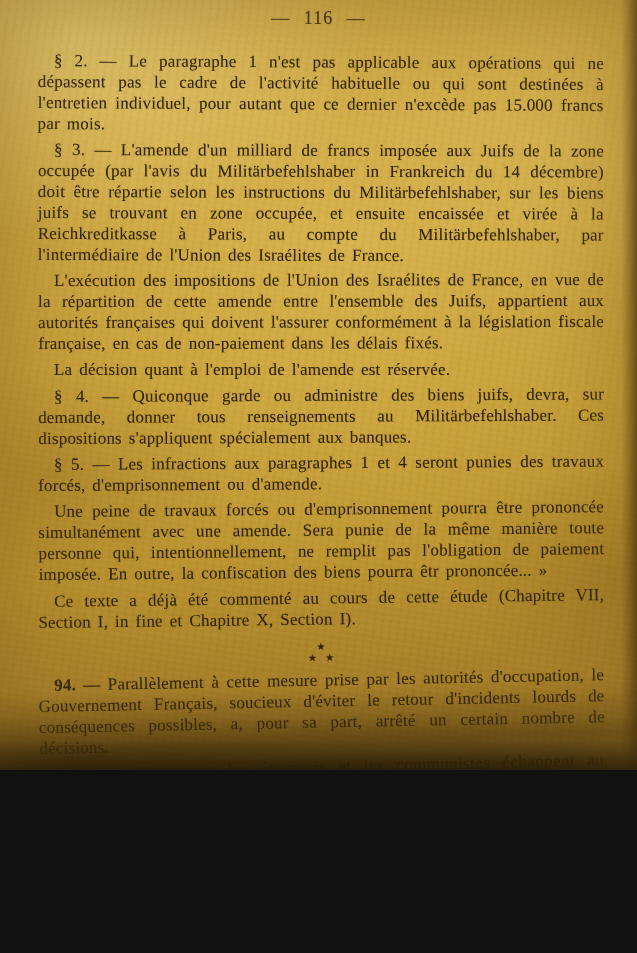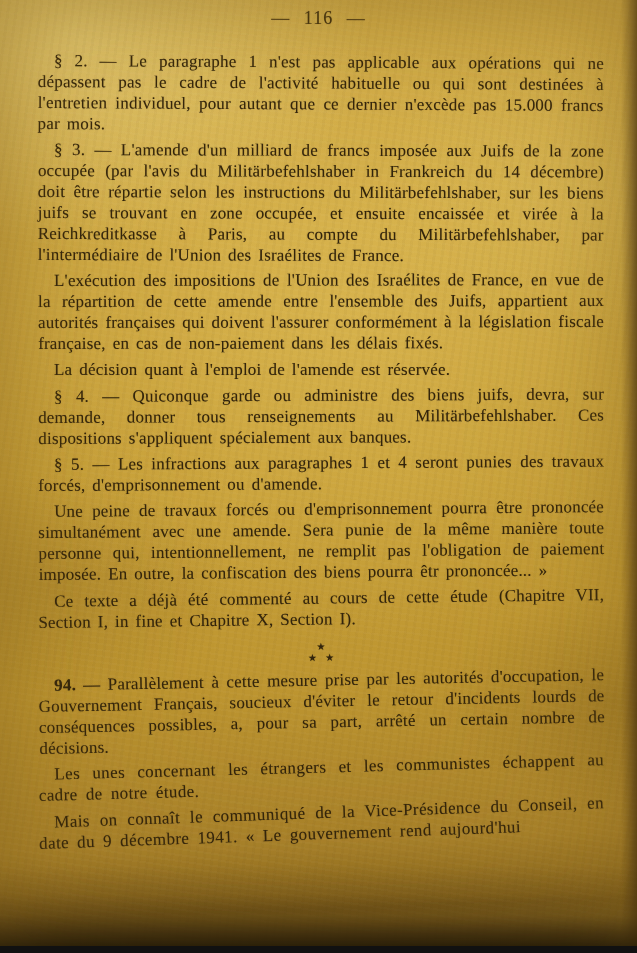--- a/index.html
+++ b/index.html
@@ -1,18 +1,18 @@
 <!DOCTYPE html>
 <html lang="fr"><head>
 <meta charset="utf-8">
 <style>
   html,body{margin:0;padding:0;background:#111;}
   .photo{
     position:relative;
-    width:637px;height:946px;
+    width:637px;height:770px;
     overflow:hidden;
     background:
       radial-gradient(420px 300px at 12% 4%, rgba(255,243,170,.40), rgba(255,243,170,0) 70%),
       radial-gradient(560px 480px at 55% 32%, rgba(255,228,130,.22), rgba(255,228,130,0) 72%),
       radial-gradient(300px 220px at 92% 20%, rgba(255,236,150,.14), rgba(255,236,150,0) 70%),
       radial-gradient(260px 160px at 8% 62%, rgba(110,78,22,.18), rgba(110,78,22,0) 70%),
       radial-gradient(240px 150px at 96% 74%, rgba(95,65,18,.20), rgba(95,65,18,0) 70%),
       linear-gradient(178deg, #d3ad48 0%, #cda63f 28%, #c79f37 52%, #bd9530 72%, #a9822a 88%, #8a681f 95%, #c49c36 100%);
     font-family:"Liberation Serif","DejaVu Serif",serif;
   }

